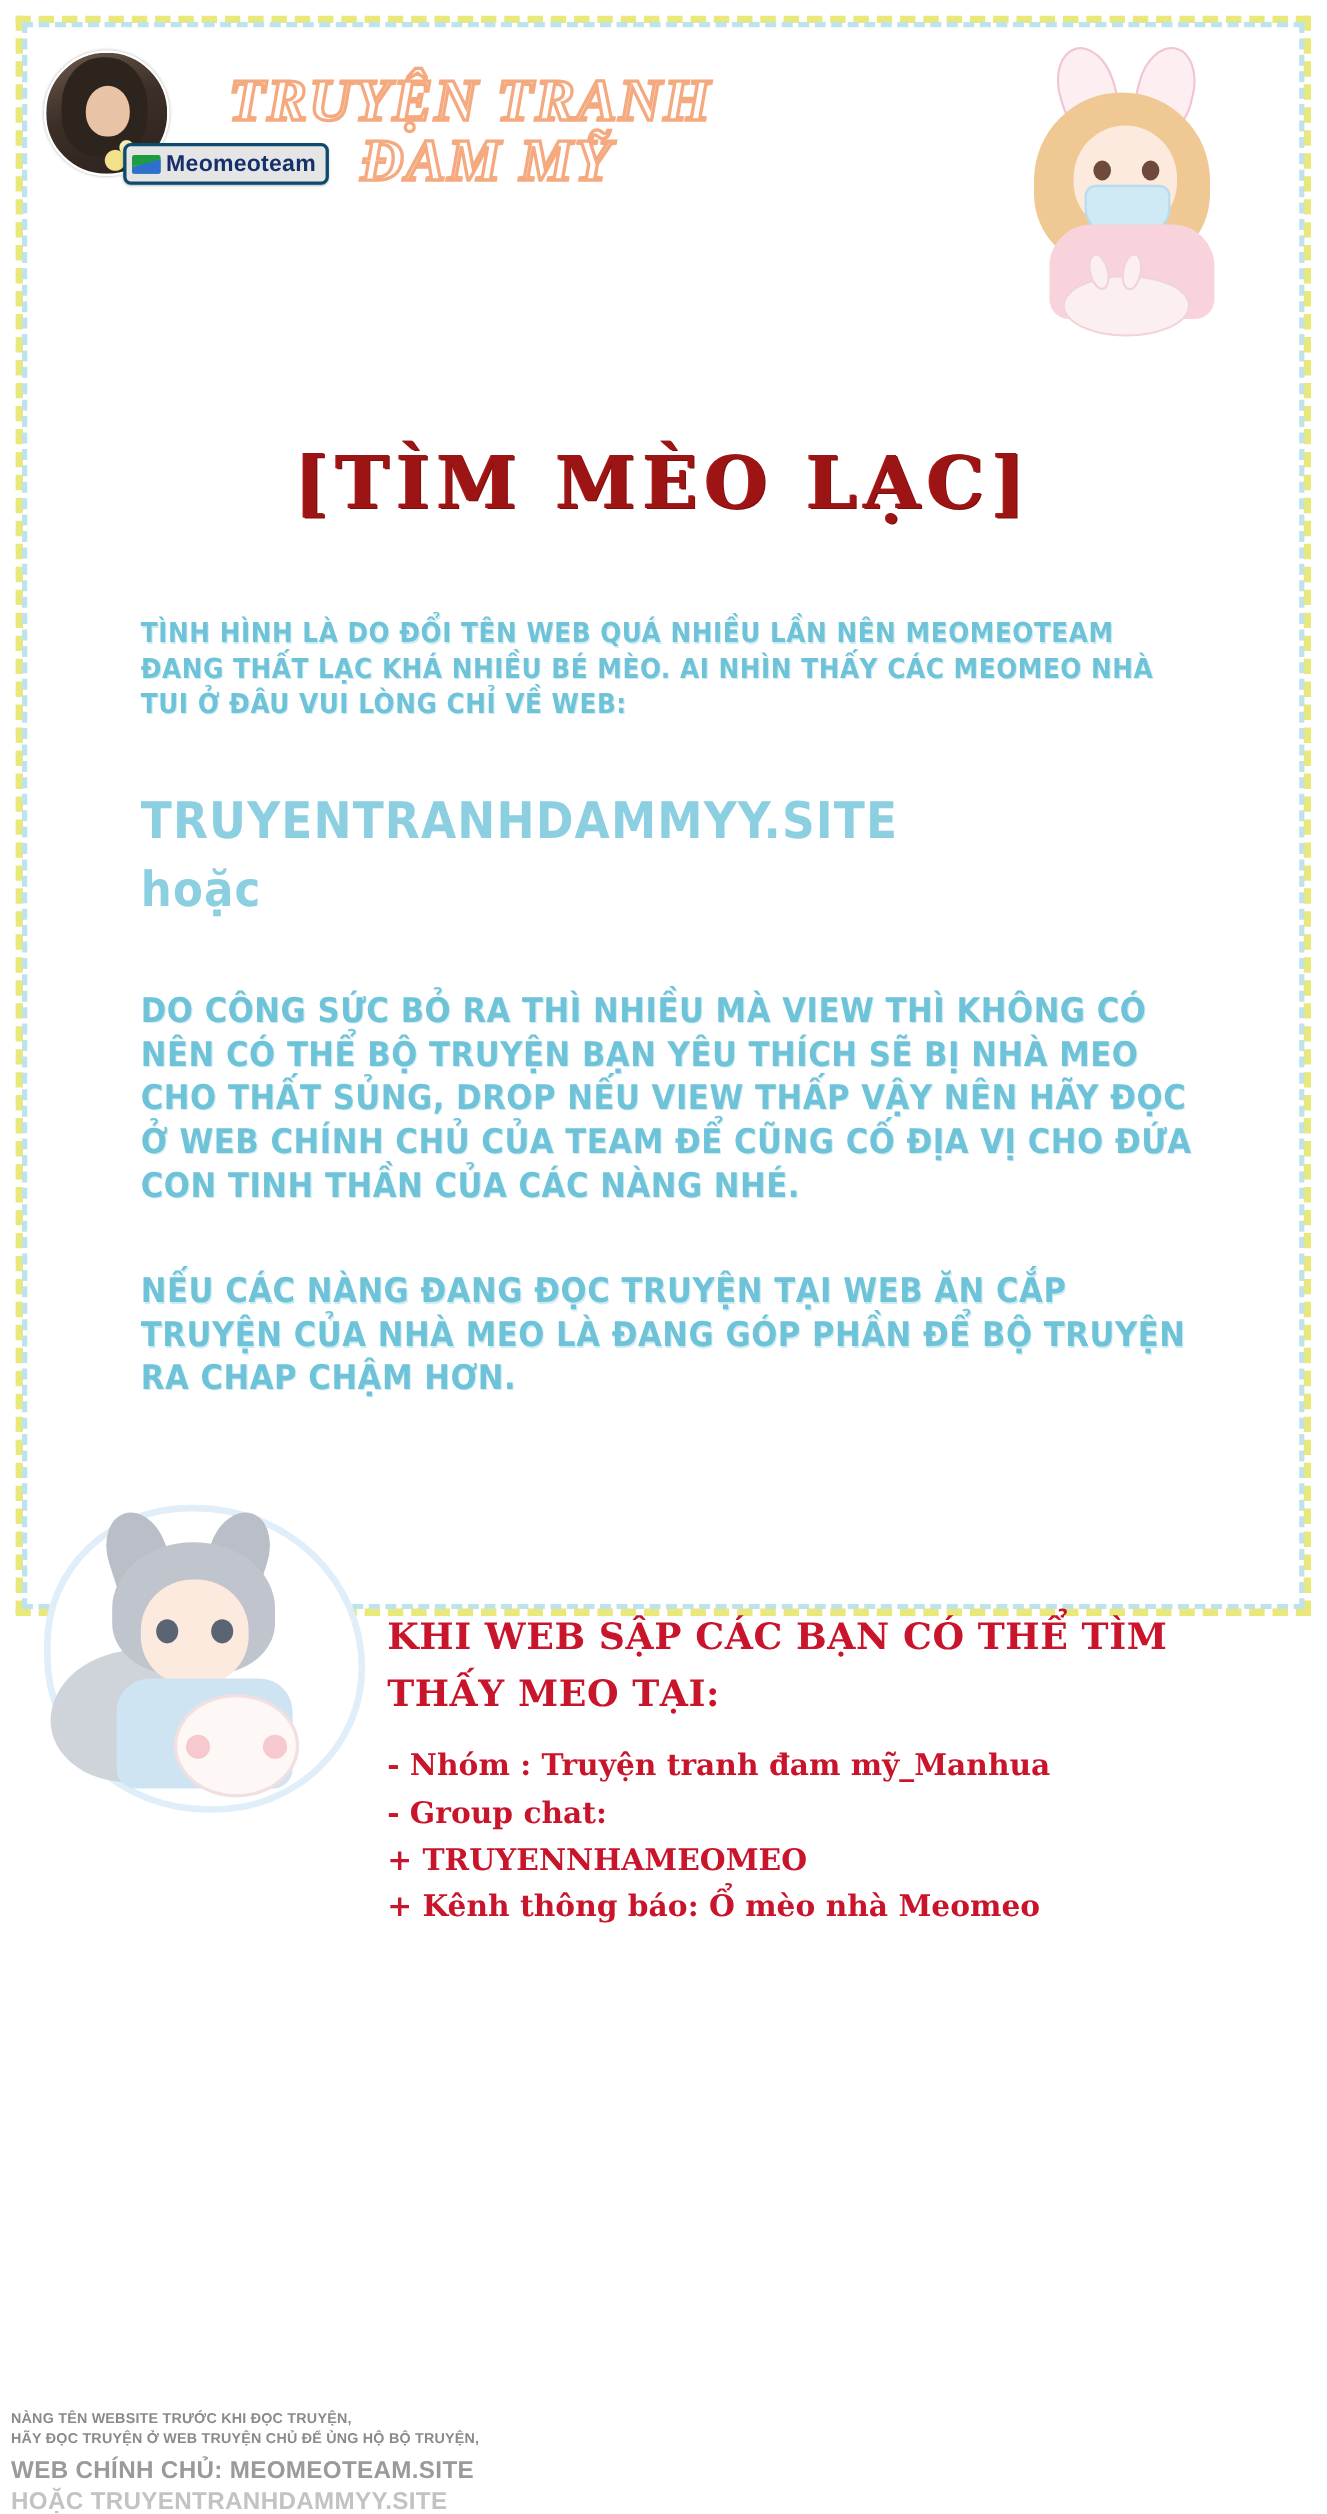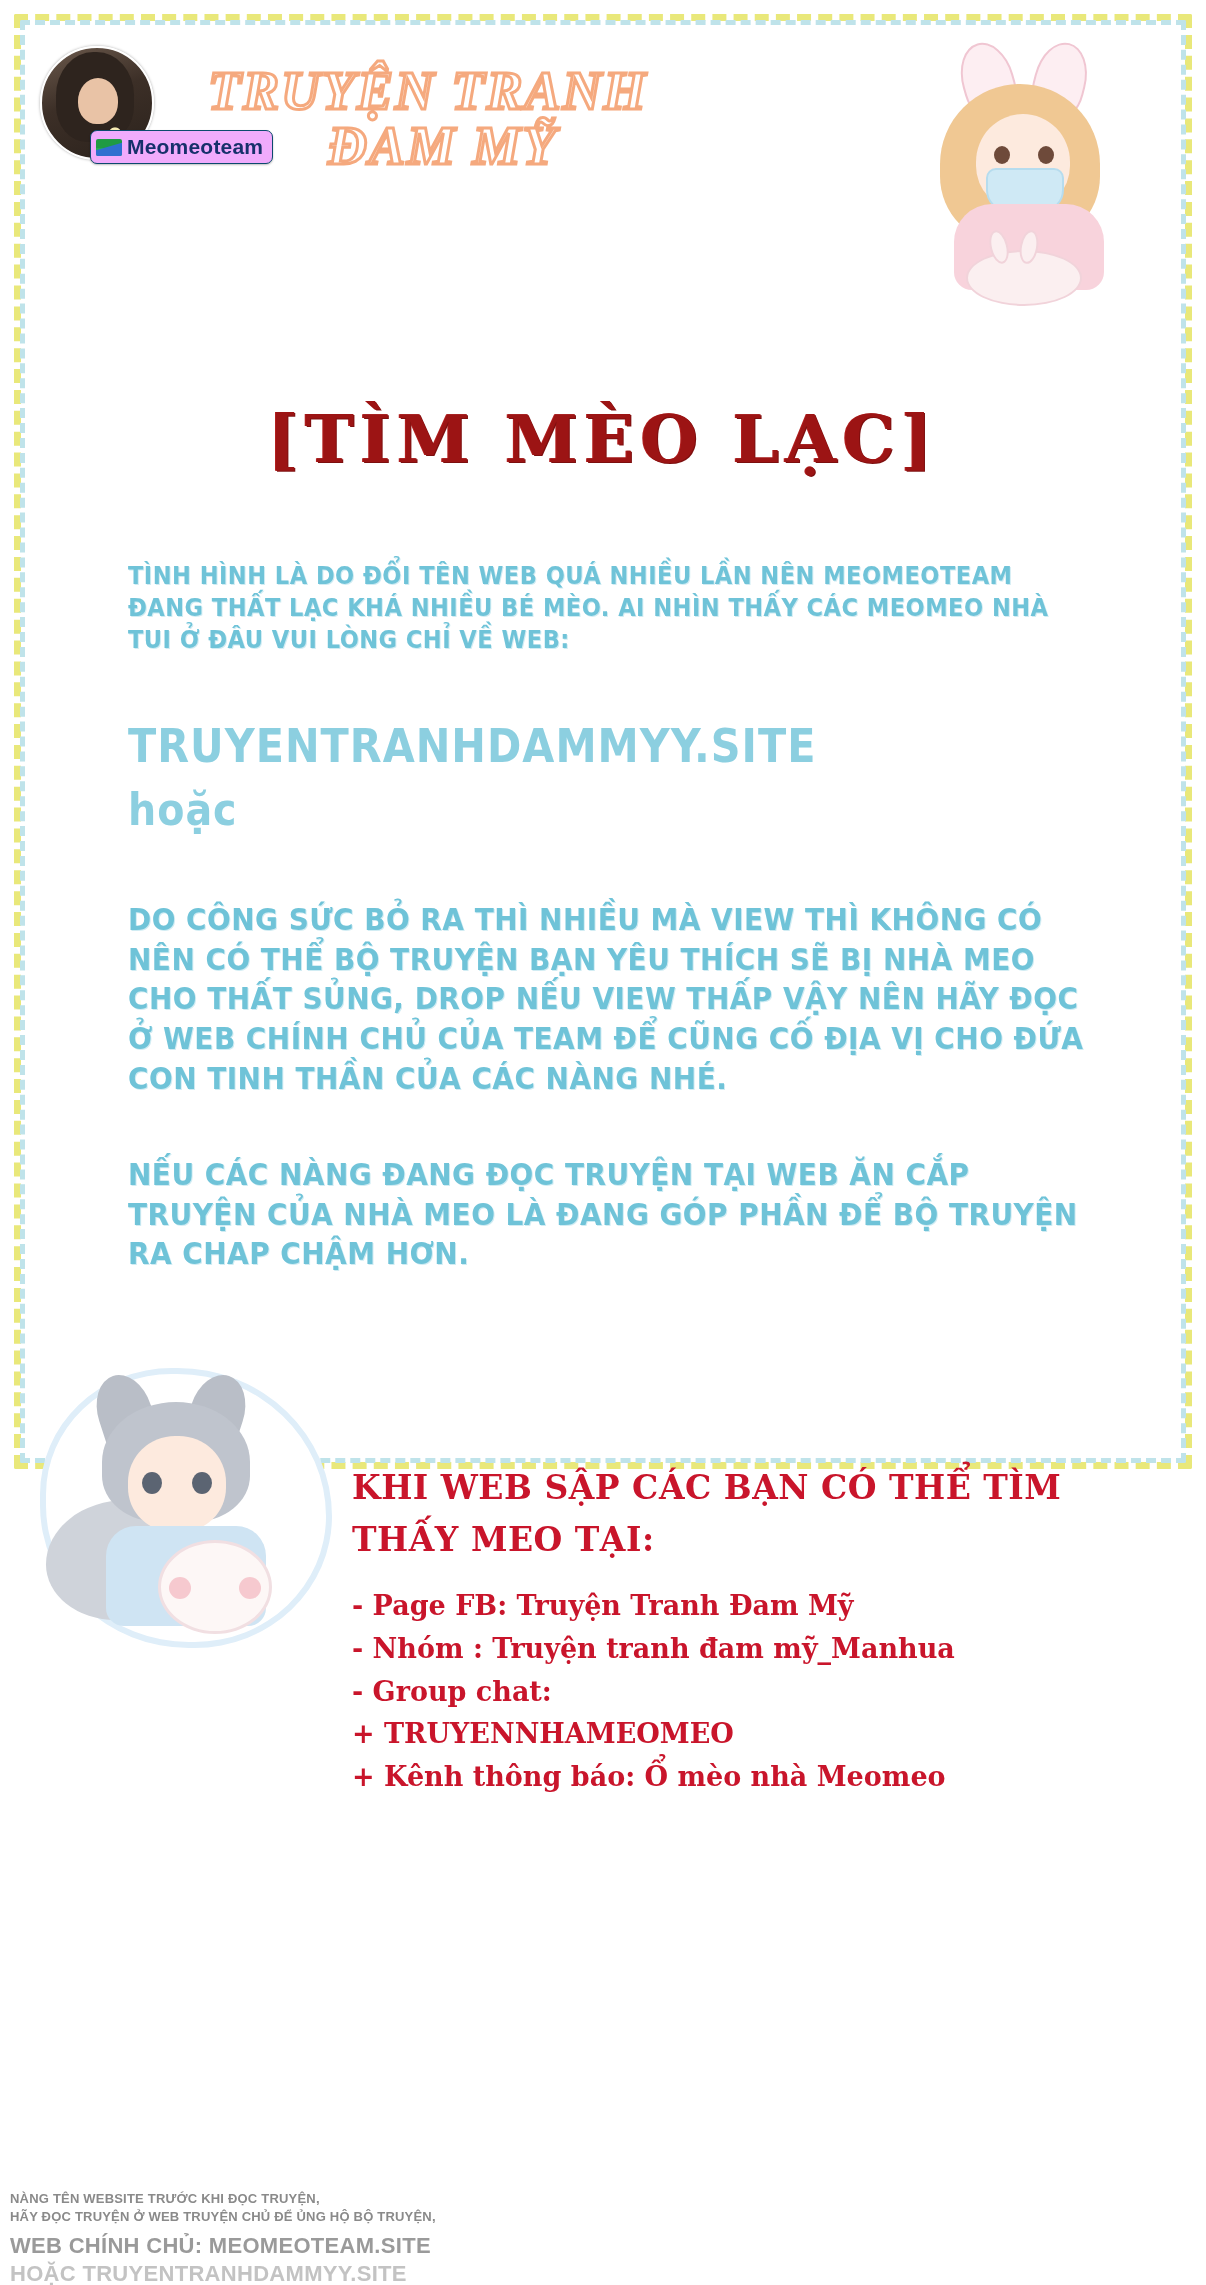--- a/index.html
+++ b/index.html
@@ -79,28 +79,28 @@
     position: absolute;
     right: -4px; bottom: -4px;
     width: 64px; height: 54px;
     background: radial-gradient(circle at 20% 70%, #f3e08a 0 9px, transparent 10px),
                 radial-gradient(circle at 52% 84%, #efd87e 0 8px, transparent 9px),
                 radial-gradient(circle at 80% 66%, #e9cf72 0 7px, transparent 8px),
                 radial-gradient(circle at 36% 48%, #f7ecb5 0 6px, transparent 7px);
   }
   .badge {
     position: absolute;
-    left: 50px;
+    left: 72px;
     top: 92px;
     display: flex;
     align-items: center;
     gap: 5px;
     padding: 4px 9px 4px 5px;
-    background: #f0abfc;
-    border: 1px solid #0c4a6e;
+    background: #e5e5e5;
+    border: 3px solid #0c4a6e;
     border-radius: 7px;
     box-shadow: 0 1px 2px rgba(0,0,0,.25);
   }
   .badge .flag {
     width: 26px;
     height: 17px;
     background: linear-gradient(#1f9b43 0 55%, #1fb24c 55% 100%);
     border-radius: 2px;
     position: relative;
     overflow: hidden;
@@ -454,21 +454,20 @@
     <div class="hair"></div>
     <div class="face"></div>
     <div class="shirt"></div>
     <div class="eye l"></div>
     <div class="eye r"></div>
     <div class="plush"></div>
   </div>
 
   <div class="contact">
     <div class="head">KHI WEB SẬP CÁC BẠN CÓ THỂ TÌM THẤY MEO TẠI:</div>
-    <div class="line">- Page FB: Truyện Tranh Đam Mỹ</div>
     <div class="line">- Nhóm : Truyện tranh đam mỹ_Manhua</div>
     <div class="line">- Group chat:</div>
     <div class="line">+ TRUYENNHAMEOMEO</div>
     <div class="line">+ Kênh thông báo: Ổ mèo nhà Meomeo</div>
   </div>
 
   <div class="footer">
     <div class="tiny">NÀNG TÊN WEBSITE TRƯỚC KHI ĐỌC TRUYỆN,</div>
     <div class="tiny">HÃY ĐỌC TRUYỆN Ở WEB TRUYỆN CHỦ ĐỂ ỦNG HỘ BỘ TRUYỆN,</div>
     <div class="big">

